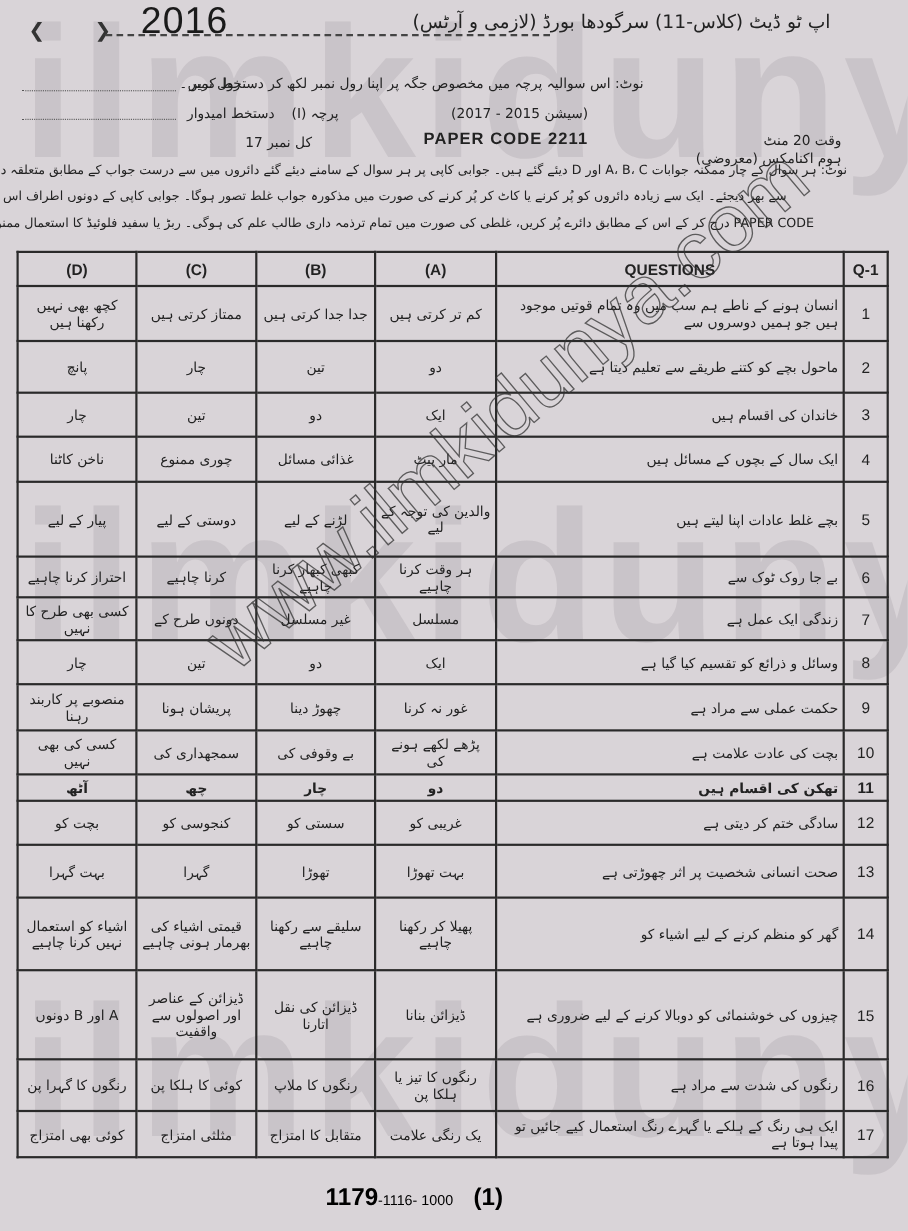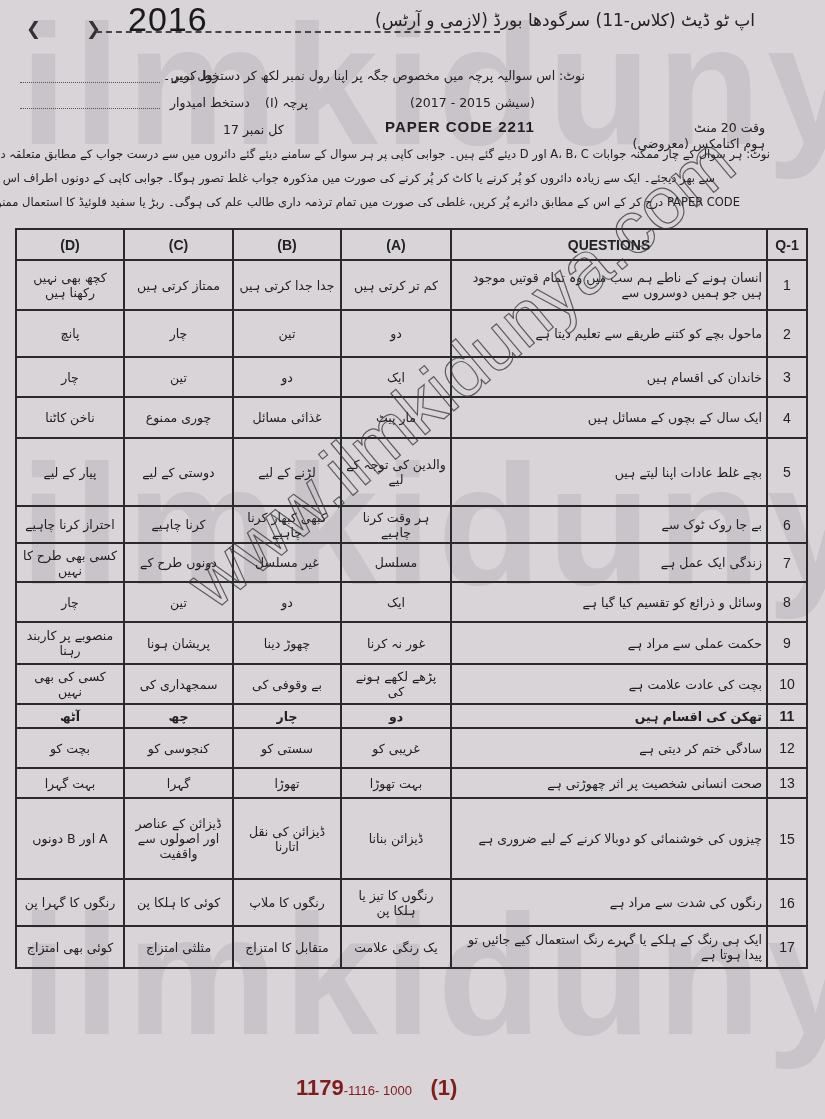--- a/index.html
+++ b/index.html
@@ -30,21 +30,21 @@
   .dots{border-bottom:1.5px dotted #555;height:0;}
   table{
     position:absolute;left:15px;top:228px;width:791px;border-collapse:collapse;
     table-layout:fixed;
   }
   td,th{border:2px solid #2a2a2a;padding:0 4px;text-align:center;vertical-align:middle;font-size:12.5px;}
   th{font-family:"Liberation Sans",sans-serif;font-weight:bold;font-size:14px;height:29px;}
   td.q{direction:rtl;text-align:right;}
   td.num{font-family:"Liberation Sans",sans-serif;font-size:14px;}
   td.opt{direction:rtl;}
-  .footer{left:296px;top:1075px;font-family:"Liberation Sans",sans-serif;font-weight:bold;color:#7f1d1d;}
+  .footer{left:296px;top:1075px;font-family:"Liberation Sans",sans-serif;font-weight:bold;color:#000000;}
 </style>
 </head>
 <body>
 
 <div class="watermark" style="top:0px;">ilmkidunya.com</div>
 <div class="watermark" style="top:440px;">ilmkidunya.com</div>
 <div class="watermark" style="top:890px;">ilmkidunya.com</div>
 
 <div class="abs orn" style="left:26px;">❮</div>
 <div class="abs orn" style="left:86px;">❯</div>
@@ -179,27 +179,35 @@
         <td class="num">11</td>
       </tr>
       <tr style="height: 40px;">
         <td class="opt">بچت کو</td>
         <td class="opt">کنجوسی کو</td>
         <td class="opt">سستی کو</td>
         <td class="opt">غریبی کو</td>
         <td class="q">سادگی ختم کر دیتی ہے</td>
         <td class="num">12</td>
       </tr>
-      <tr style="height: 30px;">
+      <tr style="height: 48px;">
         <td class="opt">بہت گہرا</td>
         <td class="opt">گہرا</td>
         <td class="opt">تھوڑا</td>
         <td class="opt">بہت تھوڑا</td>
         <td class="q">صحت انسانی شخصیت پر اثر چھوڑتی ہے</td>
         <td class="num">13</td>
+      </tr>
+      <tr style="height: 66px;">
+        <td class="opt">اشیاء کو استعمال نہیں کرنا چاہیے</td>
+        <td class="opt">قیمتی اشیاء کی بھرمار ہونی چاہیے</td>
+        <td class="opt">سلیقے سے رکھنا چاہیے</td>
+        <td class="opt">پھیلا کر رکھنا چاہیے</td>
+        <td class="q">گھر کو منظم کرنے کے لیے اشیاء کو</td>
+        <td class="num">14</td>
       </tr>
       <tr style="height: 81px;">
         <td class="opt">A اور B دونوں</td>
         <td class="opt">ڈیزائن کے عناصر اور اصولوں سے واقفیت</td>
         <td class="opt">ڈیزائن کی نقل اتارنا</td>
         <td class="opt">ڈیزائن بنانا</td>
         <td class="q">چیزوں کی خوشنمائی کو دوبالا کرنے کے لیے ضروری ہے</td>
         <td class="num">15</td>
       </tr>
       <tr style="height: 47px;">

